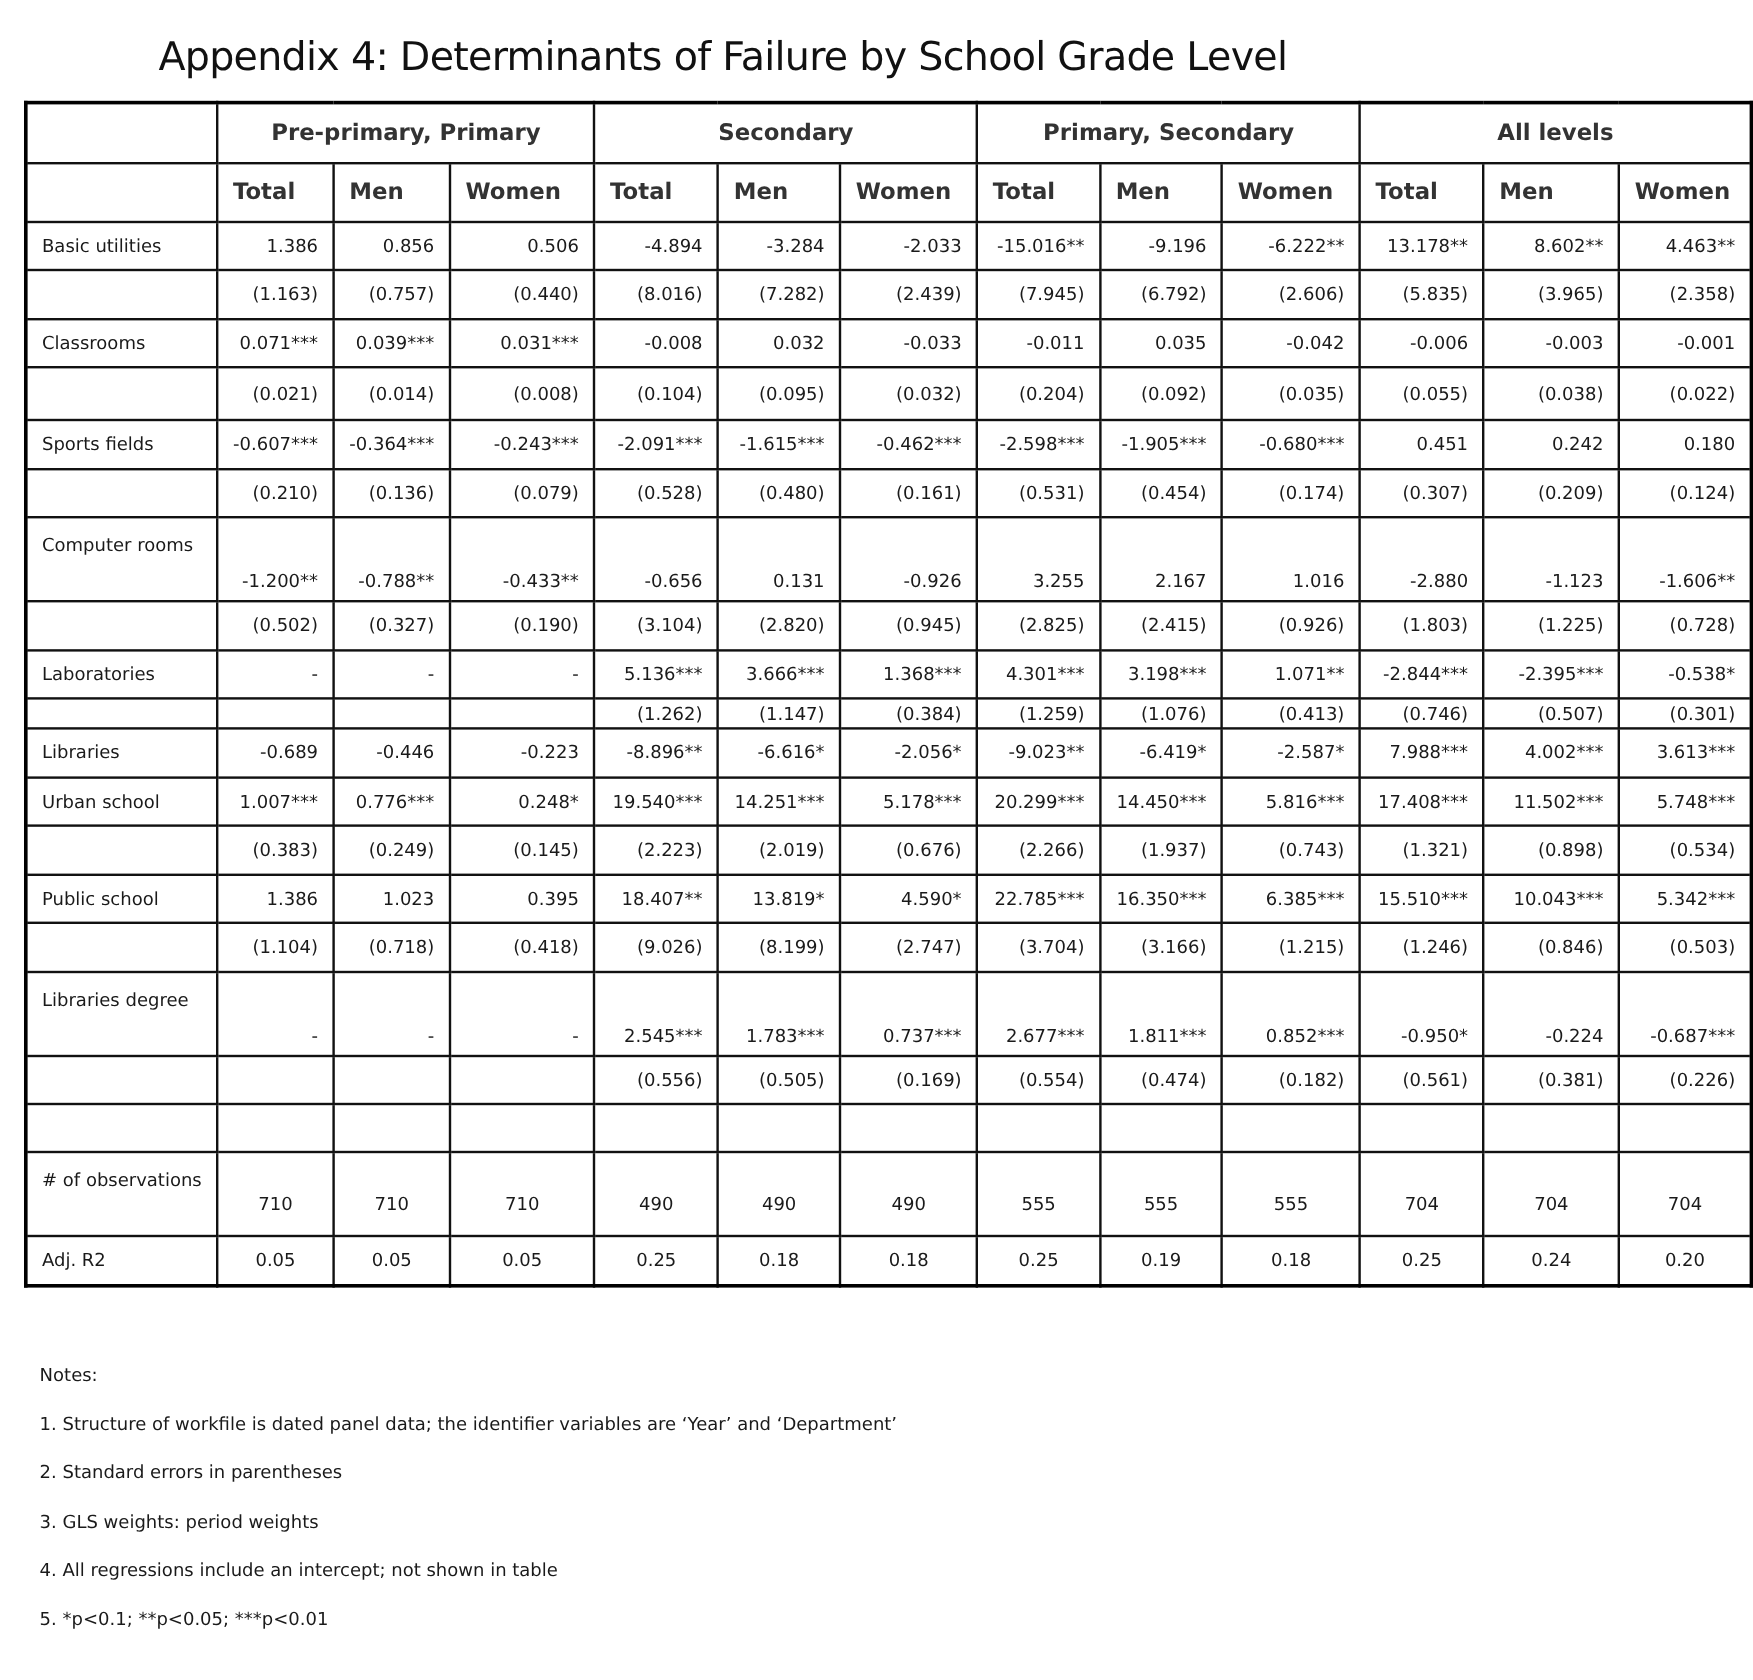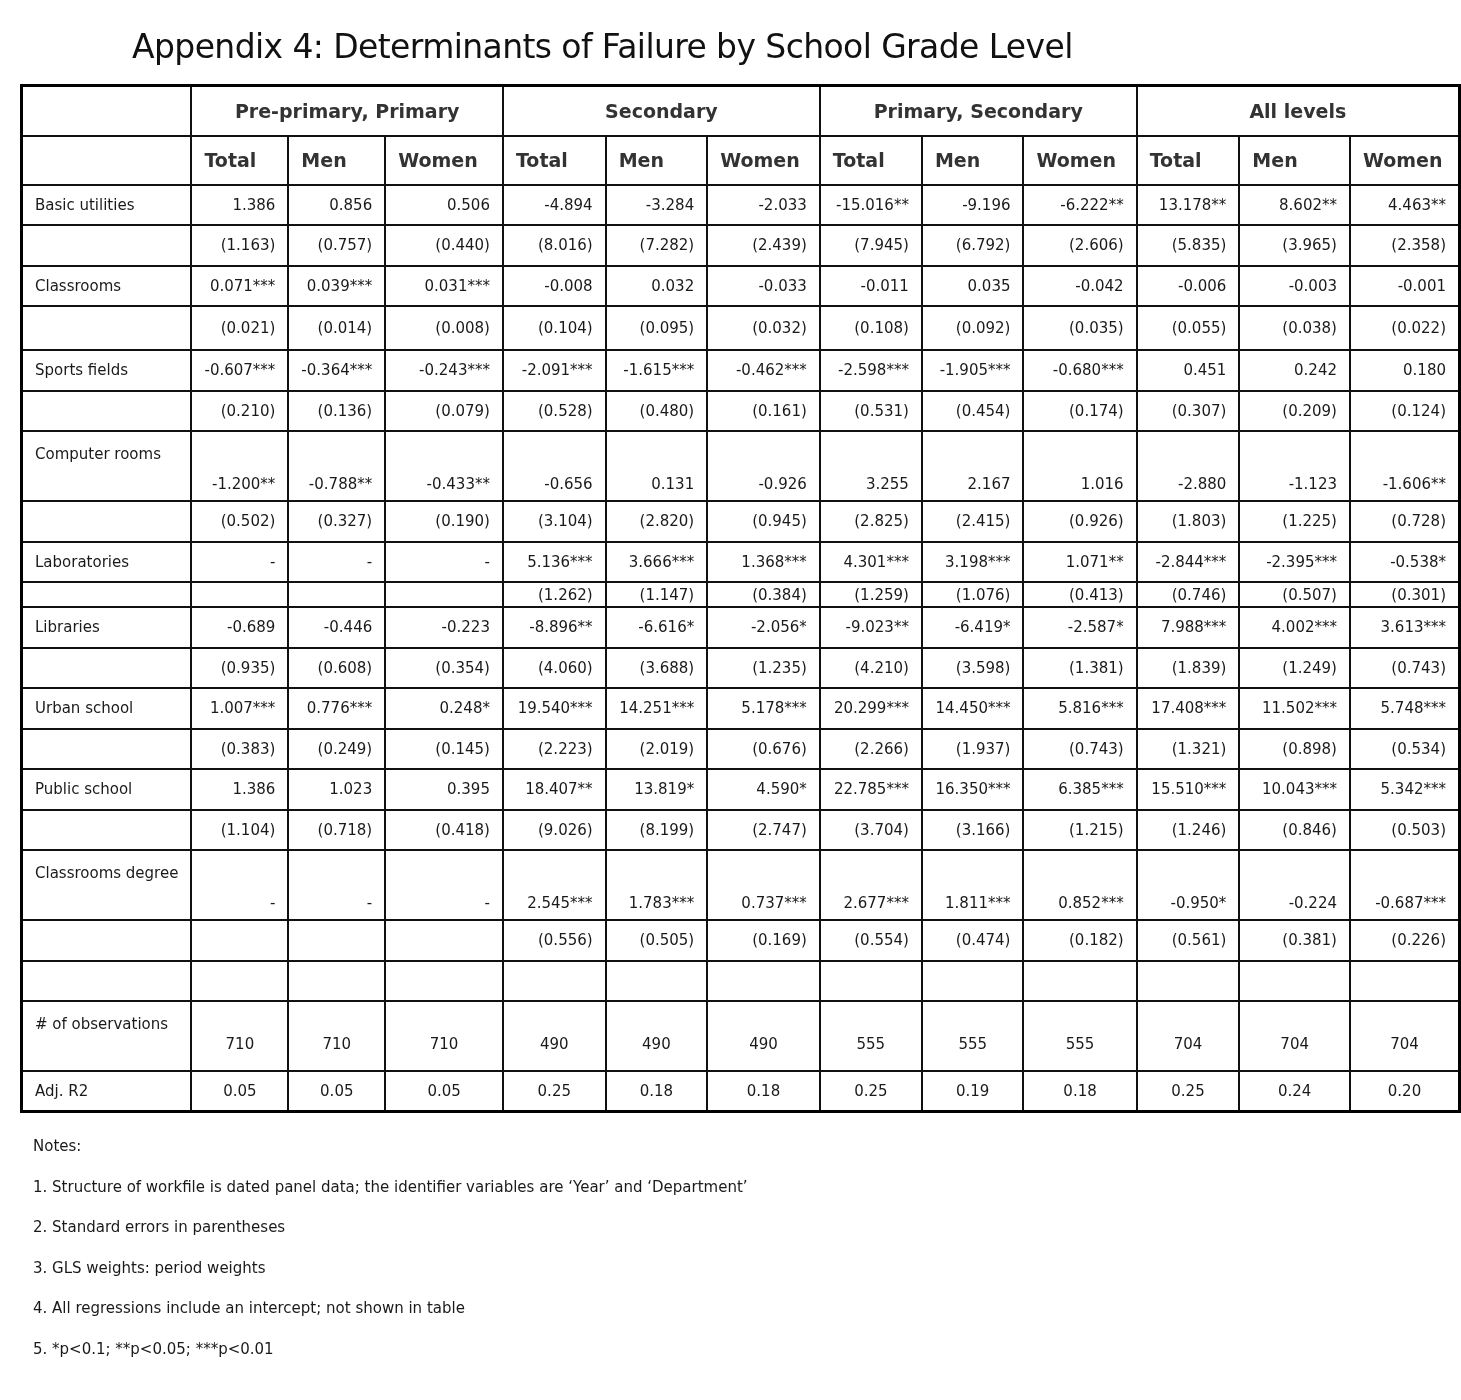--- a/index.html
+++ b/index.html
@@ -113,21 +113,21 @@
         <td class="num">-0.001</td>
       </tr>
       <tr style="height: 44px;">
         <td class="lab"></td>
         <td class="num">(0.021)</td>
         <td class="num">(0.014)</td>
         <td class="num">(0.008)</td>
         <td class="num">(0.104)</td>
         <td class="num">(0.095)</td>
         <td class="num">(0.032)</td>
-        <td class="num">(0.108)</td>
+        <td class="num">(0.204)</td>
         <td class="num">(0.092)</td>
         <td class="num">(0.035)</td>
         <td class="num">(0.055)</td>
         <td class="num">(0.038)</td>
         <td class="num">(0.022)</td>
       </tr>
       <tr style="height: 40.5px;">
         <td class="lab">Sports fields</td>
         <td class="num">-0.607***</td>
         <td class="num">-0.364***</td>
@@ -226,35 +226,20 @@
         <td class="num">-6.616*</td>
         <td class="num">-2.056*</td>
         <td class="num">-9.023**</td>
         <td class="num">-6.419*</td>
         <td class="num">-2.587*</td>
         <td class="num">7.988***</td>
         <td class="num">4.002***</td>
         <td class="num">3.613***</td>
       </tr>
       <tr style="height: 40.5px;">
-        <td class="lab"></td>
-        <td class="num">(0.935)</td>
-        <td class="num">(0.608)</td>
-        <td class="num">(0.354)</td>
-        <td class="num">(4.060)</td>
-        <td class="num">(3.688)</td>
-        <td class="num">(1.235)</td>
-        <td class="num">(4.210)</td>
-        <td class="num">(3.598)</td>
-        <td class="num">(1.381)</td>
-        <td class="num">(1.839)</td>
-        <td class="num">(1.249)</td>
-        <td class="num">(0.743)</td>
-      </tr>
-      <tr style="height: 40.5px;">
         <td class="lab">Urban school</td>
         <td class="num">1.007***</td>
         <td class="num">0.776***</td>
         <td class="num">0.248*</td>
         <td class="num">19.540***</td>
         <td class="num">14.251***</td>
         <td class="num">5.178***</td>
         <td class="num">20.299***</td>
         <td class="num">14.450***</td>
         <td class="num">5.816***</td>
@@ -301,21 +286,21 @@
         <td class="num">(8.199)</td>
         <td class="num">(2.747)</td>
         <td class="num">(3.704)</td>
         <td class="num">(3.166)</td>
         <td class="num">(1.215)</td>
         <td class="num">(1.246)</td>
         <td class="num">(0.846)</td>
         <td class="num">(0.503)</td>
       </tr>
       <tr class="tall" style="height: 70px;">
-        <td class="lab">Classrooms degree</td>
+        <td class="lab">Libraries degree</td>
         <td class="num">-</td>
         <td class="num">-</td>
         <td class="num">-</td>
         <td class="num">2.545***</td>
         <td class="num">1.783***</td>
         <td class="num">0.737***</td>
         <td class="num">2.677***</td>
         <td class="num">1.811***</td>
         <td class="num">0.852***</td>
         <td class="num">-0.950*</td>

